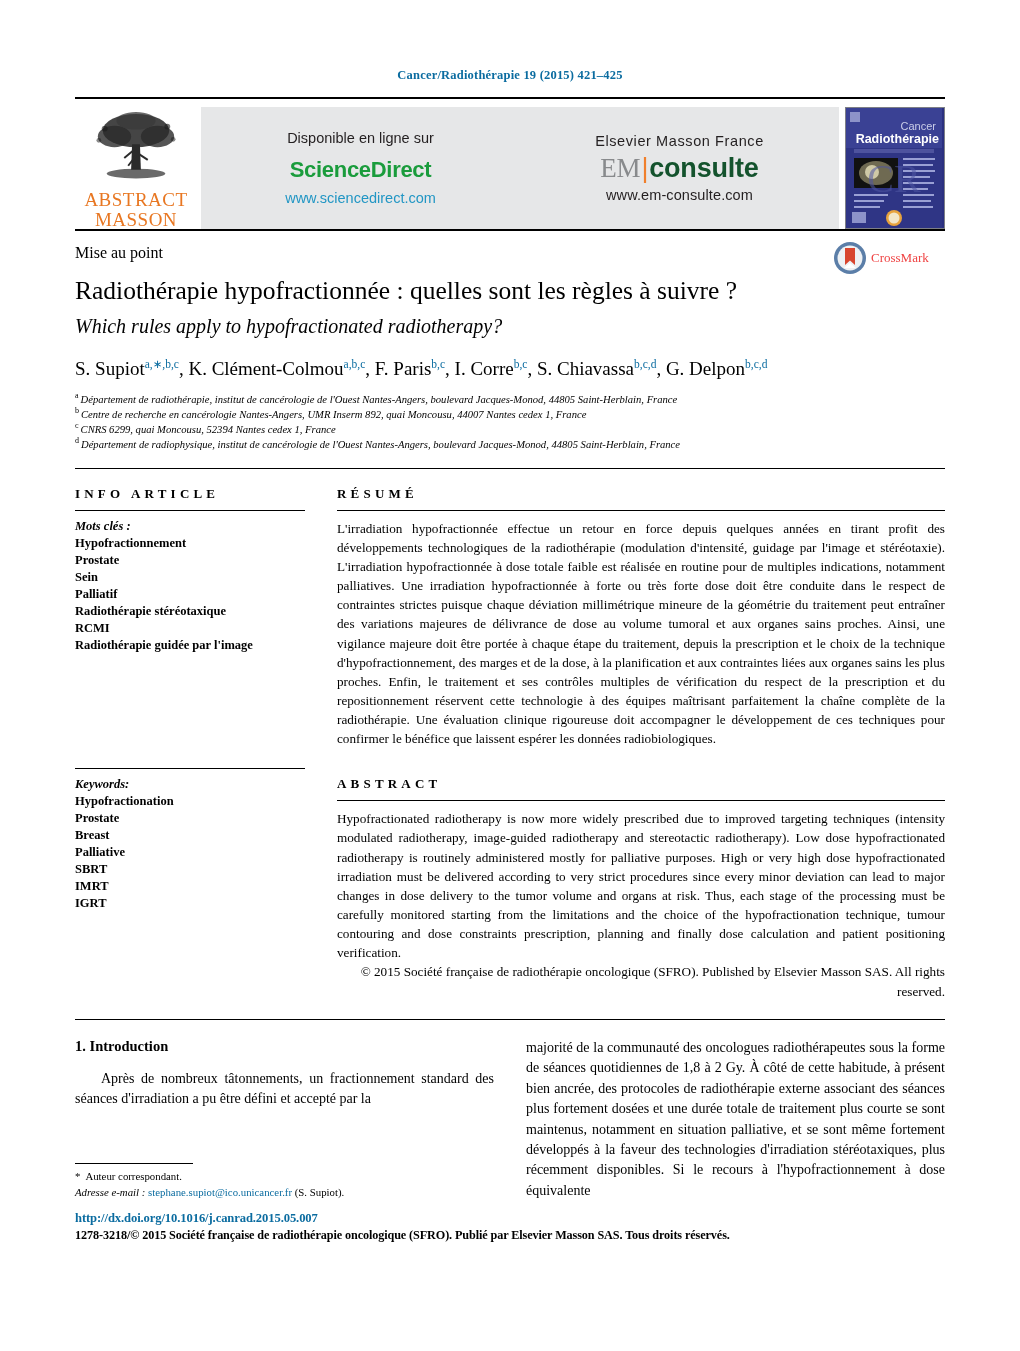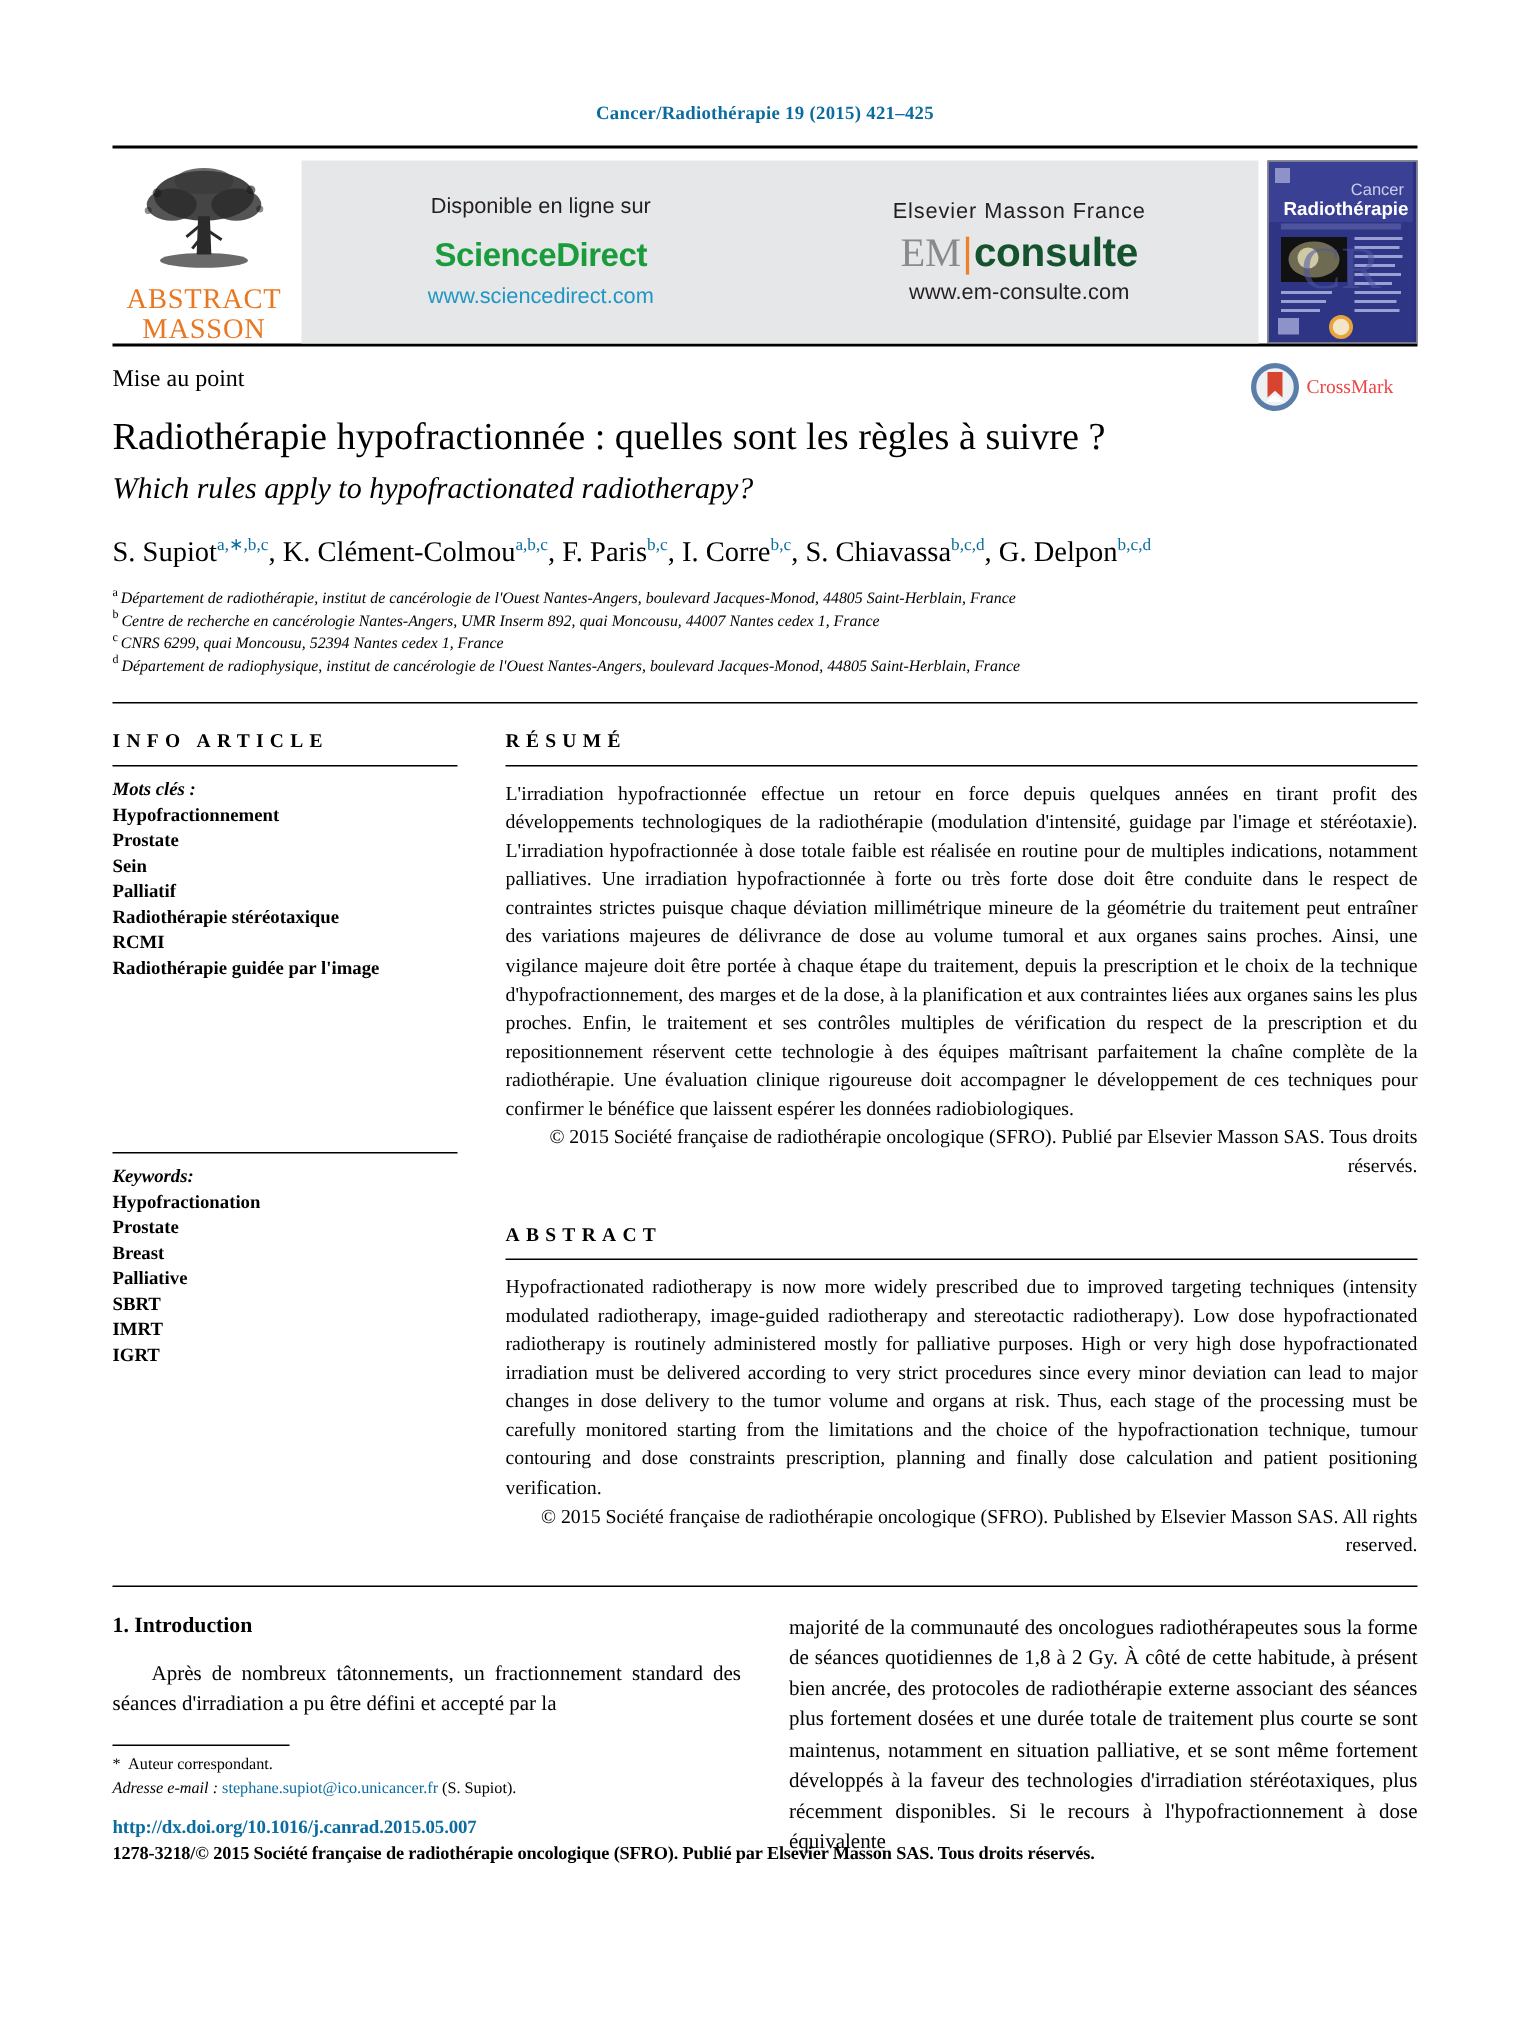--- a/index.html
+++ b/index.html
@@ -461,21 +461,20 @@
       <div class="kw-item">Palliative</div>
       <div class="kw-item">SBRT</div>
       <div class="kw-item">IMRT</div>
       <div class="kw-item">IGRT</div>
     </div>
 
     <div class="abs-right">
       <div class="sec-head">RÉSUMÉ</div>
       <div class="thin-rule"></div>
       <p class="abs-para">L'irradiation hypofractionnée effectue un retour en force depuis quelques années en tirant profit des développements technologiques de la radiothérapie (modulation d'intensité, guidage par l'image et stéréotaxie). L'irradiation hypofractionnée à dose totale faible est réalisée en routine pour de multiples indications, notamment palliatives. Une irradiation hypofractionnée à forte ou très forte dose doit être conduite dans le respect de contraintes strictes puisque chaque déviation millimétrique mineure de la géométrie du traitement peut entraîner des variations majeures de délivrance de dose au volume tumoral et aux organes sains proches. Ainsi, une vigilance majeure doit être portée à chaque étape du traitement, depuis la prescription et le choix de la technique d'hypofractionnement, des marges et de la dose, à la planification et aux contraintes liées aux organes sains les plus proches. Enfin, le traitement et ses contrôles multiples de vérification du respect de la prescription et du repositionnement réservent cette technologie à des équipes maîtrisant parfaitement la chaîne complète de la radiothérapie. Une évaluation clinique rigoureuse doit accompagner le développement de ces techniques pour confirmer le bénéfice que laissent espérer les données radiobiologiques.</p>
-      <p class="abs-copy">© 2015 Société française de radiothérapie oncologique (SFRO). Publié par Elsevier Masson SAS. Tous droits réservés.</p>
 
       <div style="height:28px"></div>
 
       <div class="sec-head">ABSTRACT</div>
       <div class="thin-rule"></div>
       <p class="abs-para">Hypofractionated radiotherapy is now more widely prescribed due to improved targeting techniques (intensity modulated radiotherapy, image-guided radiotherapy and stereotactic radiotherapy). Low dose hypofractionated radiotherapy is routinely administered mostly for palliative purposes. High or very high dose hypofractionated irradiation must be delivered according to very strict procedures since every minor deviation can lead to major changes in dose delivery to the tumor volume and organs at risk. Thus, each stage of the processing must be carefully monitored starting from the limitations and the choice of the hypofractionation technique, tumour contouring and dose constraints prescription, planning and finally dose calculation and patient positioning verification.</p>
       <p class="abs-copy">© 2015 Société française de radiothérapie oncologique (SFRO). Published by Elsevier Masson SAS. All rights reserved.</p>
     </div>
   </div>
 

